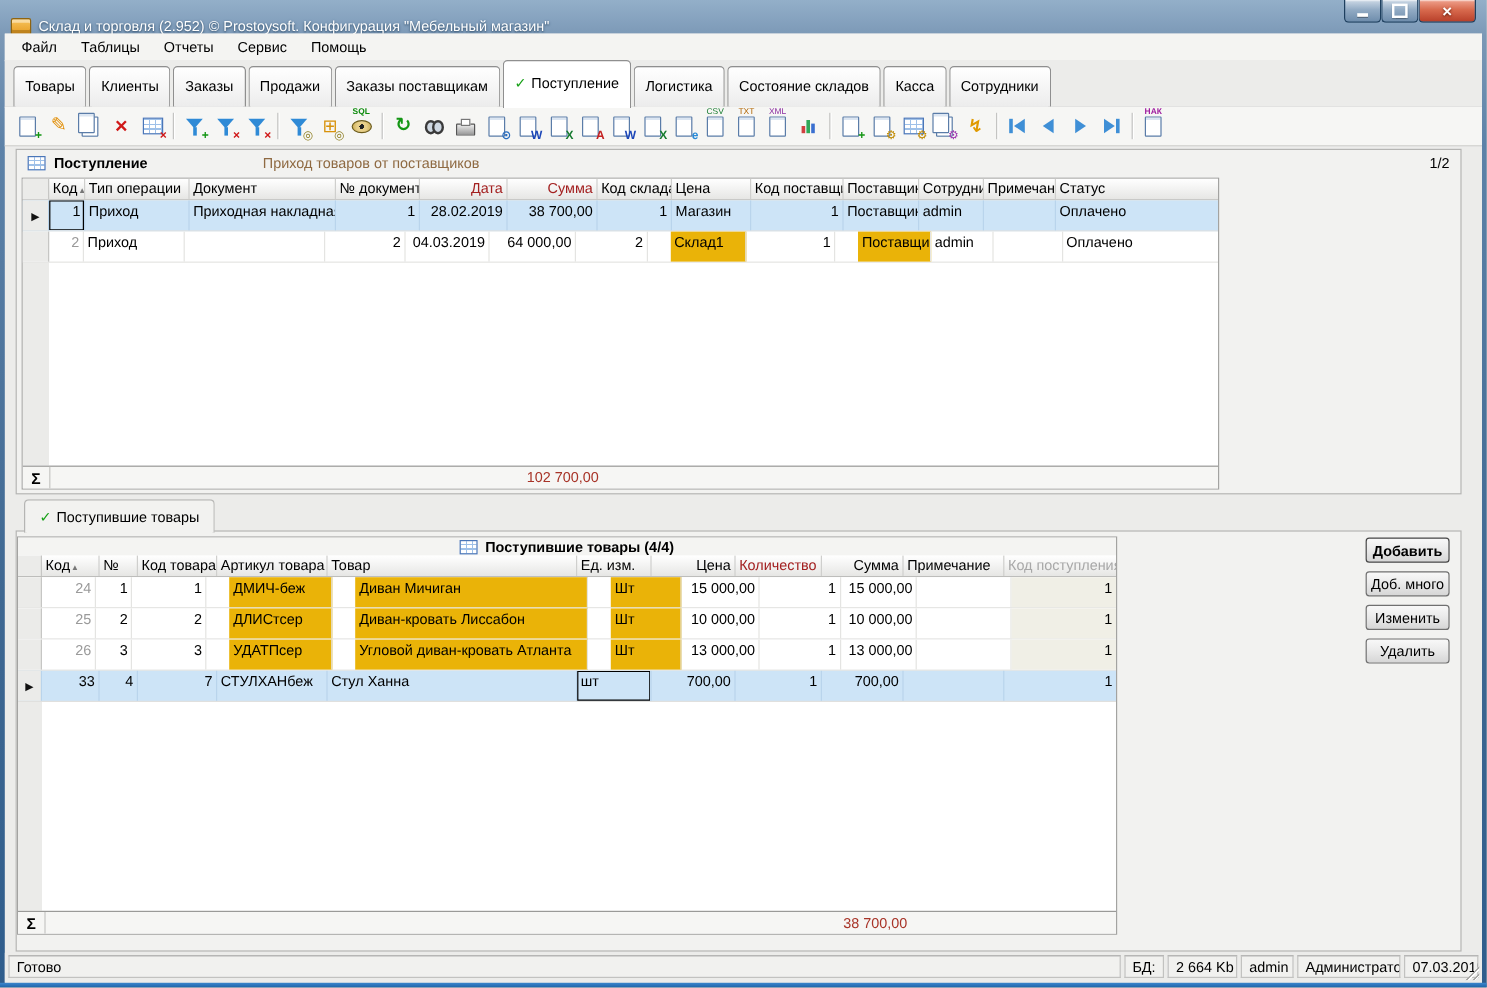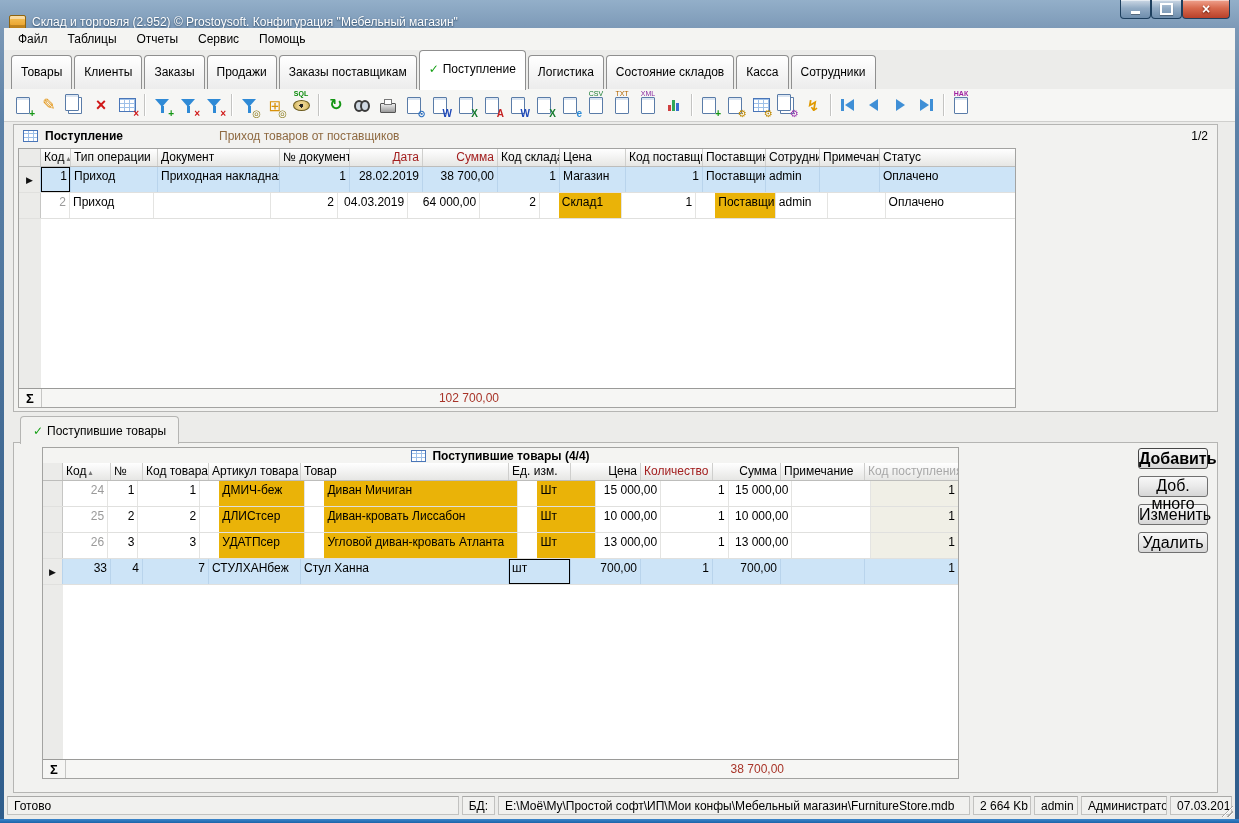--- a/index.html
+++ b/index.html
@@ -72,21 +72,21 @@
   
   .panel{position:absolute;background:#f2f2f0;border:1px solid #b5b5b3;}
   .top-panel{left:9px;top:96px;width:1203px;height:286px;}
   .sec-hd{display:flex;align-items:center;height:22px;padding:0 9px;gap:7px;}
   .sec-title{font-weight:bold;}
   .sec-sub{color:#8f6a42;margin-left:89px;}
   .pager{margin-left:auto;}
   
   .grid{position:absolute;background:#fff;border:1px solid #a3a3a1;display:flex;flex-direction:column;}
   .grid-top{left:4px;top:23px;width:996px;height:258px;}
-  .grid-bot{left:28px;top:4px;width:915px;height:330px;}
+  .grid-bot{left:0;top:4px;width:915px;height:330px;}
   .g-title{height:15px;display:flex;align-items:center;justify-content:center;gap:6px;background:#f4f4f2;font-weight:bold;}
   .gr-h{display:flex;height:17px;background:linear-gradient(#ffffff,#e6e6e4);border-bottom:1px solid #bdbdbb;flex:none;}
   .hc{padding:1px 3px 0;border-right:1px solid #cfcfcd;overflow:hidden;white-space:nowrap;box-sizing:border-box;}
   .hred{color:#a32020;}
   .hdim{color:#a8a8a8;}
   .sort{color:#777;font-size:8px;margin-left:2px;}
   .g-row{display:flex;height:25px;border-bottom:1px solid #e0e0de;background:#fff;flex:none;}
   .g-row.sel{background:#cde4f7;}
   .g-row.sel .gc{border-right-color:#b9d4ec;}
   .gc{padding:2px 3px 0;border-right:1px solid #e4e4e2;overflow:hidden;white-space:nowrap;box-sizing:border-box;line-height:14px;}
@@ -109,21 +109,21 @@
   .c6{width:62px;} .c7{width:66px;} .c8{width:77px;} .c9{width:63px;} .c10{width:54px;} .c11{width:60px;} .c12{width:135px;border-right:none;}
   
   .b0{width:48px;} .b1{width:32px;} .b2{width:66px;} .b3{width:92px;} .b4{width:208px;} .b5{width:62px;}
   .b6{width:70px;} .b7{width:72px;} .b8{width:68px;} .b9{width:84px;} .b10{width:93px;border-right:none;}
   
   .subtab{position:absolute;left:16px;top:388px;height:27px;z-index:3;display:flex;align-items:center;
     padding:0 12px;background:#f2f2f0;border:1px solid #b5b5b3;border-bottom:none;border-radius:4px 4px 0 0;}
   .bottom-panel{left:9px;top:414px;width:1203px;height:349px;}
   .side-btns{position:absolute;left:1124px;top:5px;width:74px;}
   .btn{display:block;width:70px;height:21px;margin:0 0 7px;border:1px solid #707070;border-radius:3px;
-    background:linear-gradient(#f8f8f8,#ebebeb 45%,#d6d6d6);font-family:inherit;font-size:16px;padding:0;}
+    background:linear-gradient(#f8f8f8,#ebebeb 45%,#d6d6d6);font-family:inherit;font-size:12px;padding:0;}
   .btn.primary{font-weight:bold;border-color:#464646;}
   
   .statusbar{position:absolute;left:0;top:766px;right:0;height:25px;background:#ececea;display:flex;gap:3px;padding:2px 3px 0;box-sizing:border-box;}
   .st{border:1px solid #c2c2c0;border-top-color:#a9a9a7;background:#f1f1ef;height:19px;line-height:18px;padding:0 6px;box-sizing:border-box;white-space:nowrap;overflow:hidden;}
   .st-ready{flex:1;}
   .st-dbp{width:472px;}
   .st-size{width:58px;text-align:center;}
   .st-user{width:44px;text-align:center;}
   .st-role{width:86px;text-align:center;}
   .st-date{width:62px;text-align:center;}
@@ -467,21 +467,20 @@
         <button class="btn primary">Добавить</button>
         <button class="btn">Доб. много</button>
         <button class="btn">Изменить</button>
         <button class="btn">Удалить</button>
       </div>
     </div>
 
     <div class="statusbar">
       <div class="st st-ready">Готово</div>
       <div class="st">БД:</div>
-      <div class="st st-dbp">E:\Моё\My\Простой софт\ИП\Мои конфы\Мебельный магазин\FurnitureStore.mdb</div>
       <div class="st st-size">2 664 Kb</div>
       <div class="st st-user">admin</div>
       <div class="st st-role">Администратор</div>
       <div class="st st-date">07.03.2019</div>
       <div class="grip"></div>
     </div>
 
   </div>
 </div>
 

